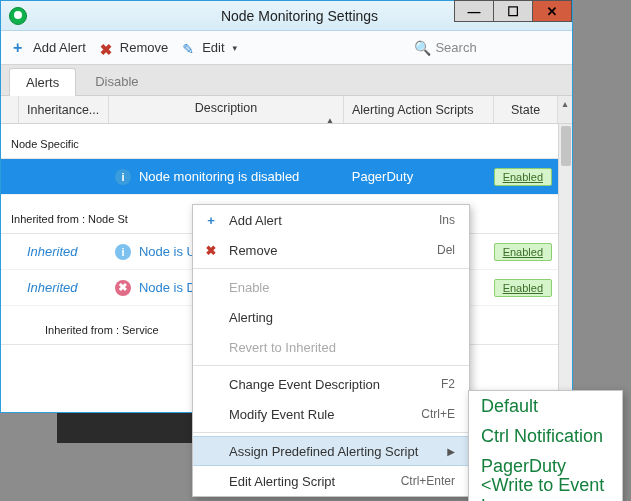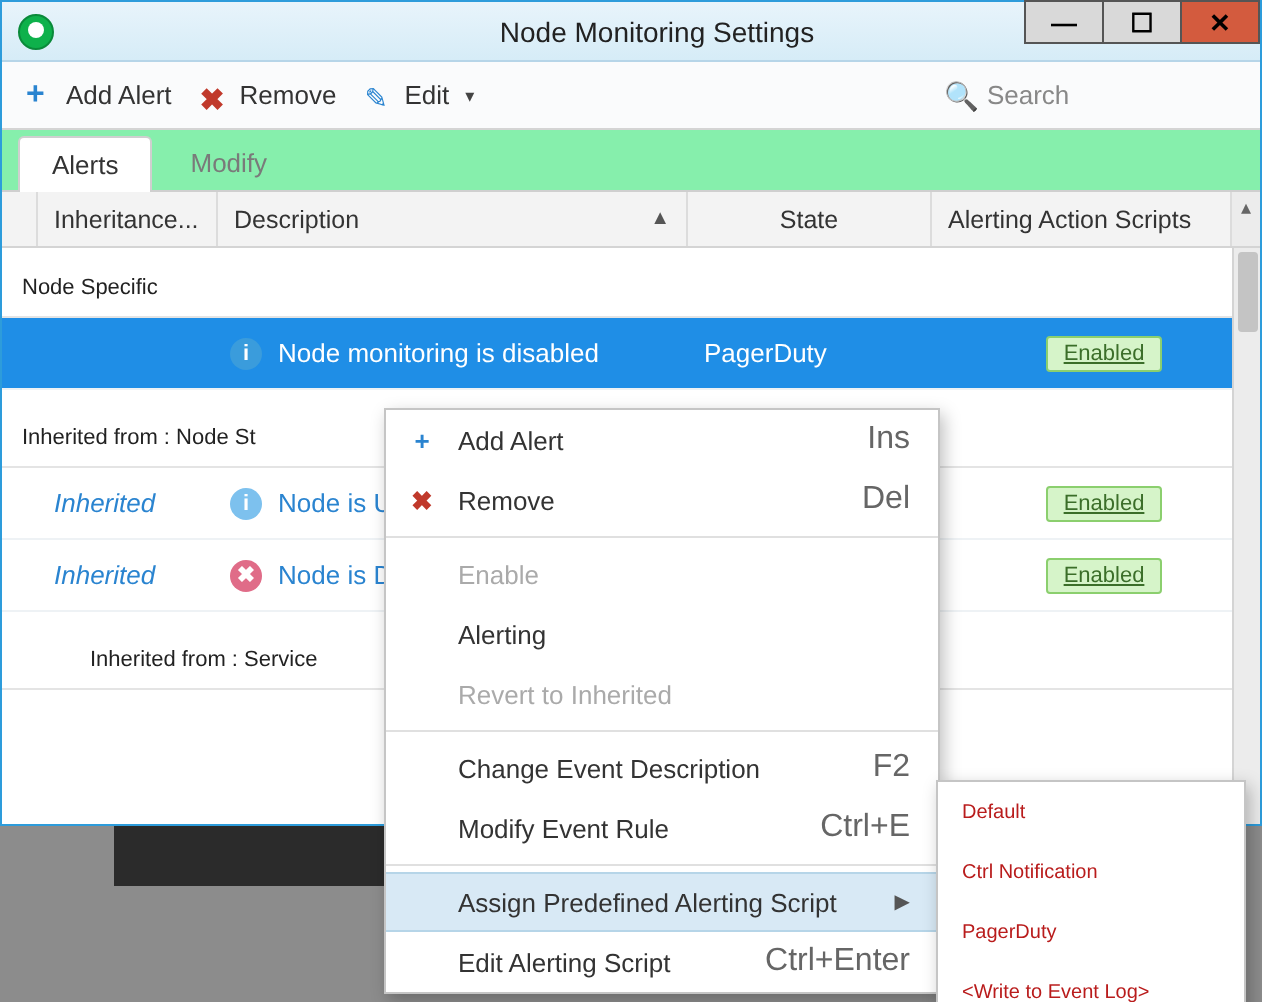--- a/index.html
+++ b/index.html
@@ -8,21 +8,21 @@
     font-size: 13px;
     background: #8c8c8c;
     width: 631px;
     height: 501px;
     overflow: hidden;
     position: relative;
   }
   .window {
     position: absolute;
     left: 0; top: 0;
-    width: 631px; height: 413px;
+    width: 573px; height: 413px;
     background: #fff;
     border: 1px solid #2d9cdb;
     display: flex;
     flex-direction: column;
   }
   .titlebar {
     height: 30px;
     background: linear-gradient(#e8f4fb,#d6ecf7);
     display: flex;
     align-items: center;
@@ -89,21 +89,21 @@
     gap:4px;
     color:#888;
     width:150px;
   }
   .search-icon { color:#3aa73a; font-size:14px; }
   .tabs {
     display:flex;
     padding: 2px 8px 0 8px;
     border-bottom:1px solid #cfcfcf;
     gap:2px;
-    background:#86efac;
+    background:#e5e5e5;
   }
   .tab {
     padding: 6px 16px;
     color:#7a7a7a;
     border:1px solid transparent;
     border-bottom:none;
     border-radius:3px 3px 0 0;
     cursor:pointer;
     font-size:13px;
   }
@@ -126,21 +126,21 @@
     border-right:1px solid #dcdcdc;
     padding:5px 8px;
     display:flex;
     align-items:center;
     overflow:hidden;
     text-overflow:ellipsis;
     white-space:nowrap;
   }
   .col-exp { width:18px; border-right:1px solid #dcdcdc; }
   .col-inh { width:90px; }
-  .col-desc { width:235px; }
+  .col-desc { width:235px;flex-direction:column; }
   .col-act { width:150px; }
   .col-state { flex:1; justify-content:center; }
   .sort-arrow{ margin-left:auto; font-size:10px; color:#555;}
   .scrollbar {
     width:14px;
     background:#ececec;
     border-left:1px solid #d4d4d4;
     display:flex; flex-direction:column;
     align-items:center;
   }
@@ -209,40 +209,40 @@
     color:#333;
     cursor:pointer;
   }
   .cm-item.disabled{ color:#aaa; cursor:default;}
   .cm-item.highlight{
     background:#d8e9f5;
     border-top:1px solid #b6d5e8;
     border-bottom:1px solid #b6d5e8;
   }
   .cm-icon{ width:16px; text-align:center; font-weight:bold;}
-  .cm-shortcut{ margin-left:auto; color:#666; font-size:16px;}
+  .cm-shortcut{ margin-left:auto; color:#666; font-size:12px;}
   .cm-item .arrow{ margin-left:auto; font-size:10px; color:#555;}
   .cm-sep{ height:1px; background:#e0e0e0; margin:3px 0;}
   .submenu{
     position:absolute;
     left:468px;
     top:390px;
     width:155px;
     background:#fff;
     border:1px solid #c5c5c5;
     box-shadow:2px 3px 8px rgba(0,0,0,0.25);
     z-index:11;
   }
   .sm-item{
     height:30px;
     display:flex;
     align-items:center;
     padding:0 12px;
-    font-size:10px;
-    color:#b91c1c;
+    font-size:18px;
+    color:#15803d;
     cursor:pointer;
   }
   .dark-bar {
     position:absolute;
     left:57px; top:413px;
     width:516px; height:30px;
     background:#2b2b2b;
   }
   .col-sb{ width:14px; padding:0; border-right:none; display:flex; flex-direction:column; align-items:center; background:#ececec;}
 </style>
@@ -276,32 +276,32 @@
       <span class="caret">▾</span>
     </div>
     <div class="search-box">
       <span class="search-icon">🔍</span>
       <span style="color:#888;">Search</span>
     </div>
   </div>
 
   <div class="tabs">
     <div class="tab active">Alerts</div>
-    <div class="tab">Modify</div>
+    <div class="tab">Disable</div>
   </div>
 
   <div class="grid-header">
     <div class="col col-exp"></div>
     <div class="col col-inh">Inheritance...</div>
     <div class="col col-desc">
       <span>Description</span>
       <span class="sort-arrow">▲</span>
     </div>
+    <div class="col col-act">Alerting Action Scripts</div>
     <div class="col col-state">State</div>
-    <div class="col col-act">Alerting Action Scripts</div>
     <div class="col col-sb">
        <span class="scroll-up">▴</span>
     </div>
   </div>
 
   <div class="body-area">
     <div class="rows">
 
       <div class="group-header">Node Specific</div>
 

